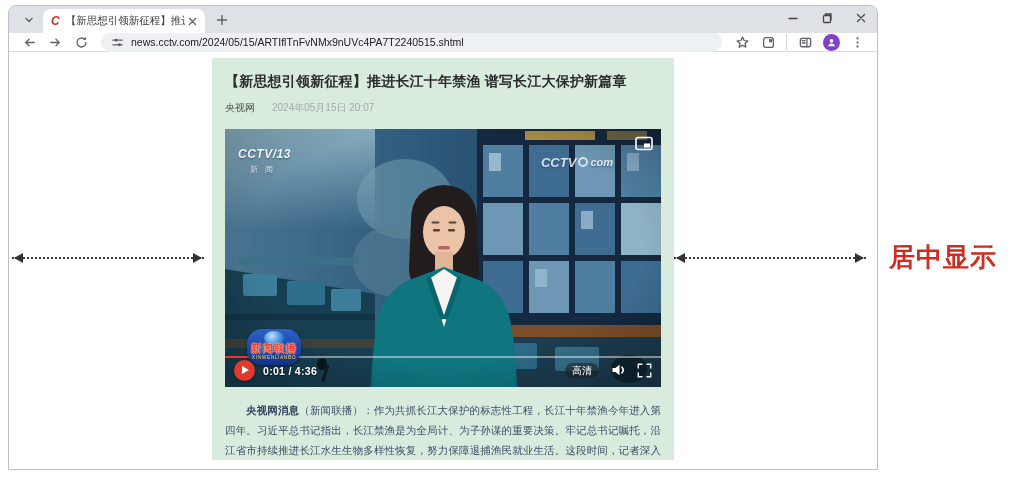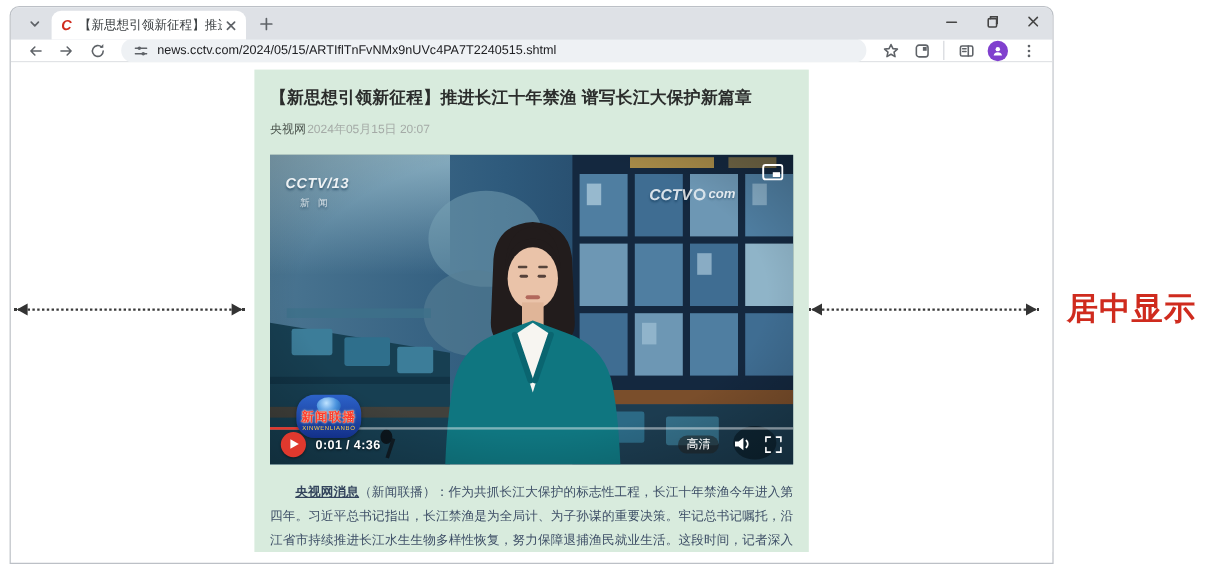--- a/index.html
+++ b/index.html
@@ -23,25 +23,25 @@
   .omnibox{flex:1;height:20px;background:#eef1f4;border-radius:10px;display:flex;align-items:center;
            padding:0 10px;margin:0 6px;gap:7px;overflow:hidden;}
   .url{font-size:10.5px;color:#202124;white-space:nowrap;overflow:hidden;}
   .avatar{width:17px;height:17px;border-radius:50%;background:#8040ce;display:flex;align-items:center;justify-content:center;flex:none;}
   .sep{width:1px;height:16px;background:#d5d8dc;margin:0 4px;flex:none;}
 
   
   .viewport{position:relative;height:408px;background:#fff;overflow:hidden;}
   .content{width:462px;margin:6px auto 0;background:#d8ebdd;padding:12px 13px 30px;box-sizing:border-box;min-height:420px;}
   .a-title{margin:2px 0 10px;font-size:14px;font-weight:bold;color:#2b2d2c;line-height:1.35;letter-spacing:.2px;}
-  .byline{display:flex;align-items:flex-start;gap:1px;margin-bottom:14px;}
+  .byline{display:flex;align-items:flex-start;gap:17px;margin-bottom:14px;}
   .src{font-size:10px;color:#4d564f;}
   .date{font-size:10px;color:#a4aaa6;}
   .a-body{margin:13px 0 0;font-size:10.5px;line-height:20px;color:#3d4e66;text-align:justify;text-indent:2em;}
-  .a-body b{color:#33445c;text-decoration:underline;}
+  .a-body b{color:#33445c;}
 
   
   .player{position:relative;width:436px;height:258px;background:#1c3a55;overflow:hidden;}
   .player svg.scene{display:block;width:436px;height:258px;}
   .ovl{position:absolute;color:#fff;}
   .wm13{left:13px;top:15px;opacity:.88;text-shadow:0 1px 2px rgba(0,40,70,.6);}
   .wm13 .m{font-size:12px;font-weight:bold;font-style:italic;letter-spacing:.5px;}
   .wm13 .s{display:block;font-size:8px;letter-spacing:7px;margin:2px 0 0 12px;opacity:.85;}
   .wmsite{right:48px;top:26px;opacity:.8;display:flex;align-items:center;gap:2px;text-shadow:0 1px 2px rgba(0,40,70,.6);}
   .wmsite .a{font-size:13px;font-weight:bold;font-style:italic;}

